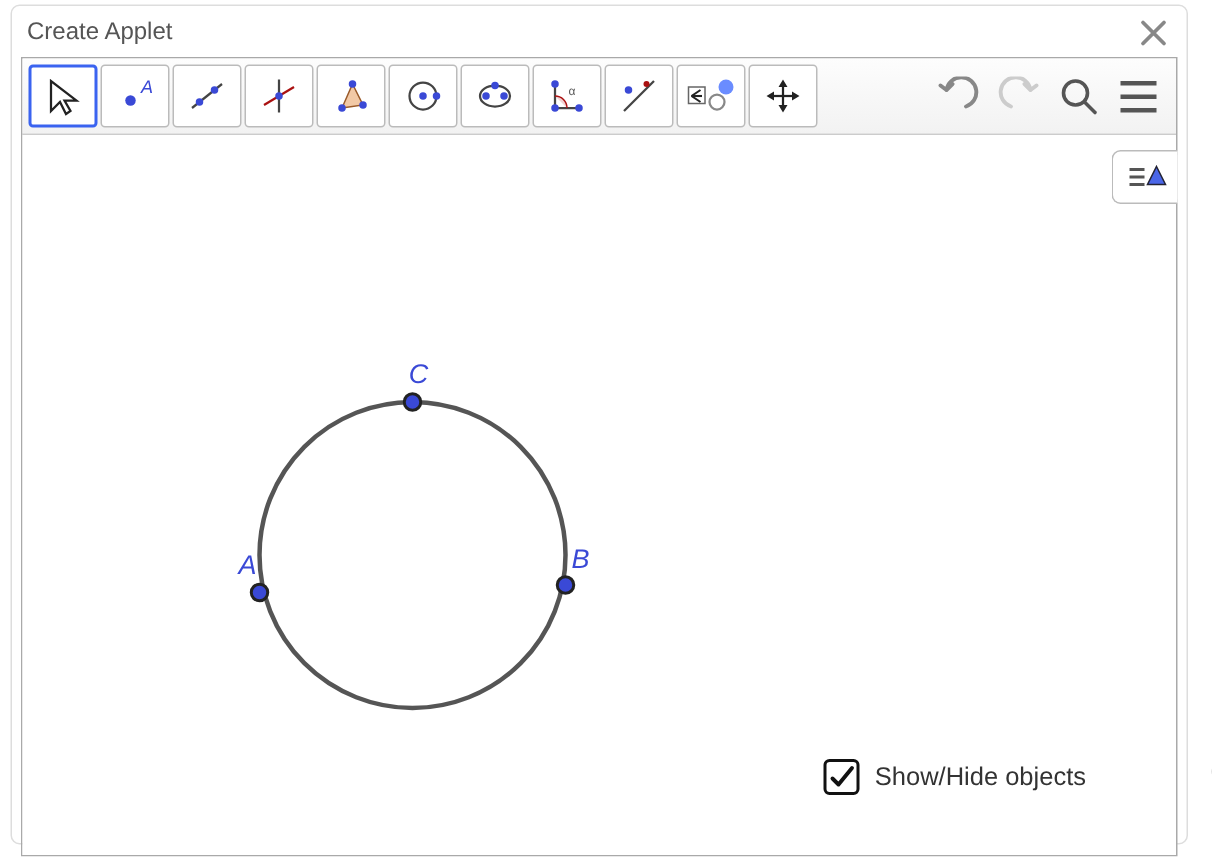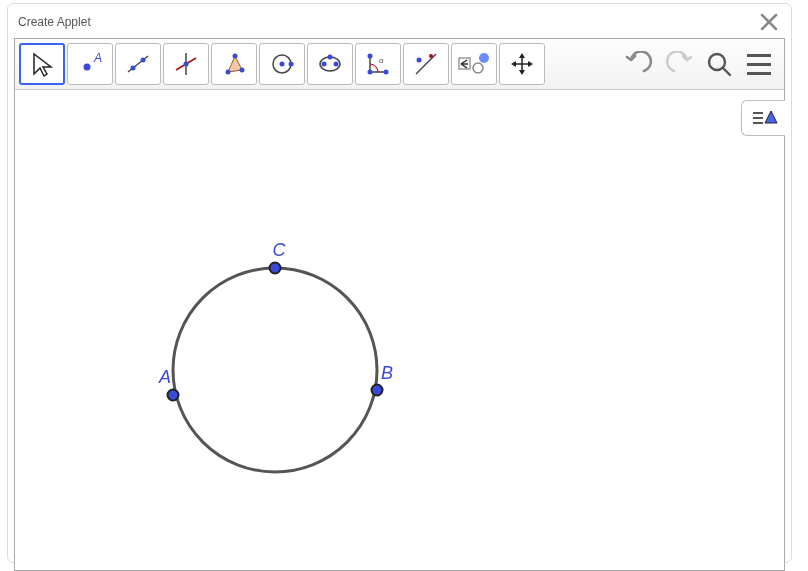--- a/index.html
+++ b/index.html
@@ -20,21 +20,21 @@
     border-radius: 6px;
     background: #fff;
   }
   .titlebar {
     display: flex;
     align-items: center;
     justify-content: space-between;
     padding: 6px 10px 4px 10px;
   }
   .titlebar h1 {
-    font-size: 12px; font-weight: 400; color: #555; margin: 0;
+    font-size: 16px; font-weight: 400; color: #555; margin: 0;
   }
   .close-x { width: 24px; height: 24px; cursor: pointer; }
   .toolbar-wrap {
     position: relative;
     margin: 0 6px;
     border: 1px solid #a9a9a9;
   }
   .toolbar {
     display: flex;
     align-items: center;
@@ -230,17 +230,25 @@
 
       <div class="pt" style="left:158px;top:305px"></div>
       <div class="ptlabel" style="left:150px;top:287px">A</div>
 
       <div class="pt" style="left:362px;top:300px"></div>
       <div class="ptlabel" style="left:372px;top:283px">B</div>
 
       <div class="pt" style="left:260px;top:178px"></div>
       <div class="ptlabel" style="left:264px;top:160px">C</div>
 
+      <div class="chkwrap">
+        <div class="chkbox">
+          <svg width="18" height="18" viewBox="0 0 18 18">
+              <path d="M3 10 L7 14 L16 3" fill="none" stroke="#111" stroke-width="2.6" stroke-linecap="round" stroke-linejoin="round"></path>
+            </svg>
+        </div>
+        <span>Show/Hide objects</span>
+      </div>
     </div>
   </div>
 </div>
 
 <div class="edge-text">d i</div>
 
 </body></html>

